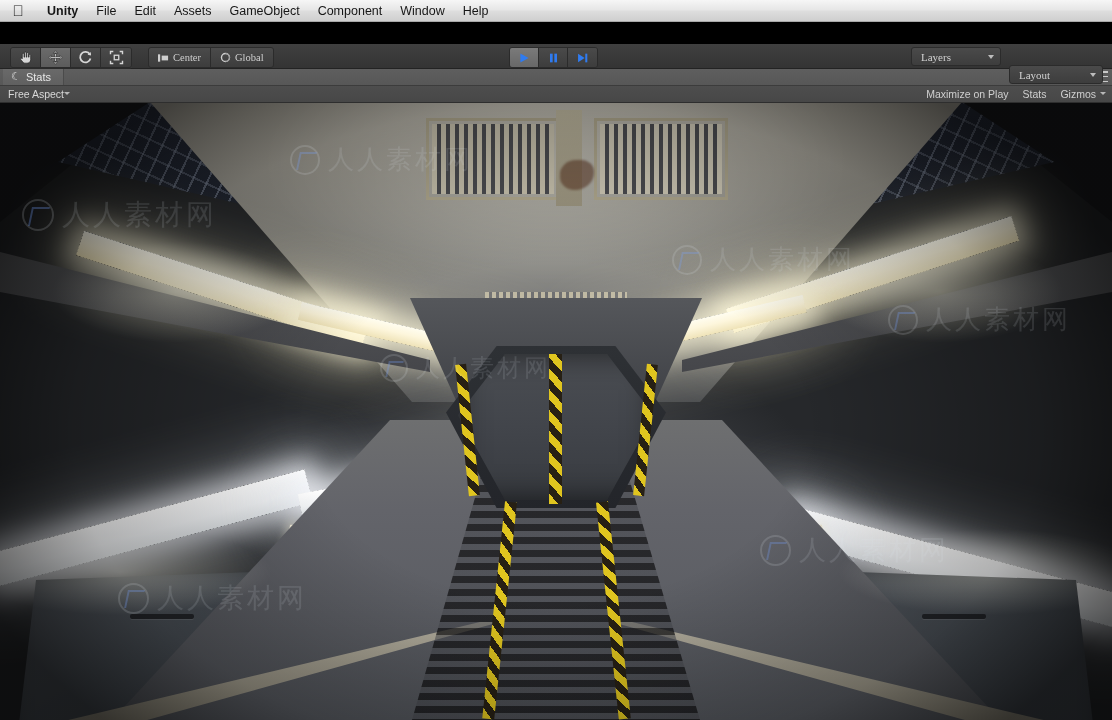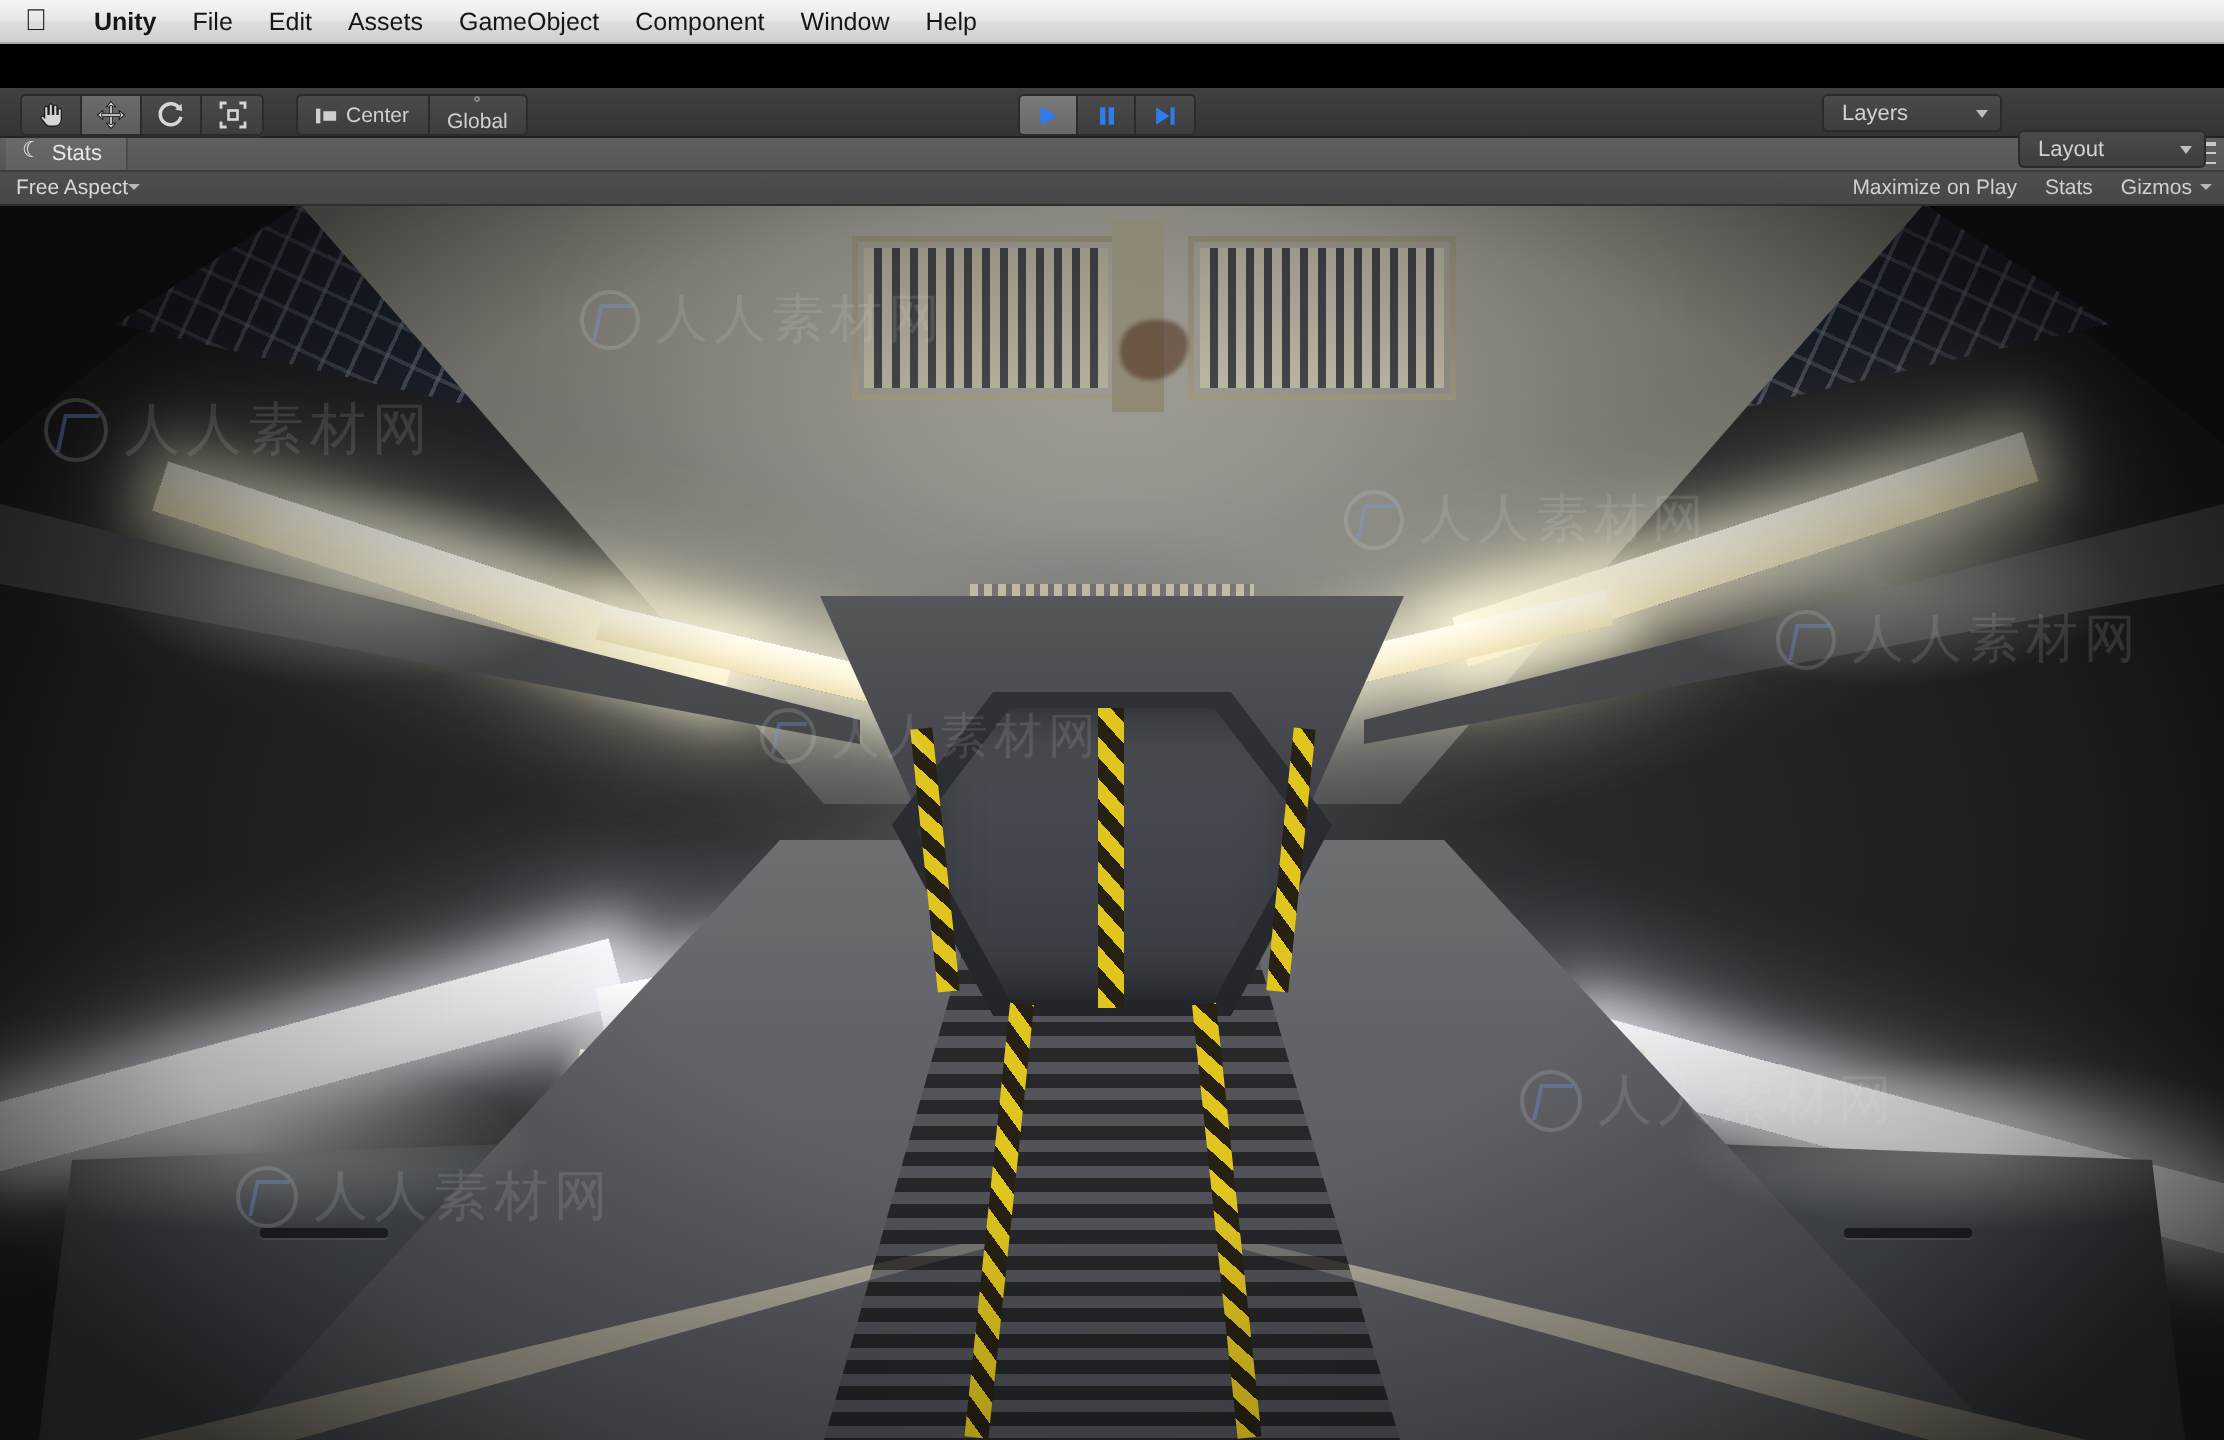--- a/index.html
+++ b/index.html
@@ -61,20 +61,21 @@
     letter-spacing: 5px; font-family: "DejaVu Sans", sans-serif;
     white-space: nowrap; pointer-events: none;
   }
 
   
   .unity-toolbar {
     position: absolute; left: 0; top: 44px; width: 1112px; height: 24px;
     background: linear-gradient(to bottom, #404040 0%, #3a3a3a 50%, #343434 100%);
     border-bottom: 1px solid #232323;
     z-index: 30;
+    font-family: Liberation Serif, serif;
   }
   .tool-group {
     position: absolute; top: 3px; height: 19px; display: flex;
     border: 1px solid #2b2b2b; border-radius: 3px; overflow: hidden;
     box-shadow: 0 1px 0 rgba(255,255,255,0.04);
   }
   .tool-btn {
     width: 30px; height: 19px; display: flex; align-items: center; justify-content: center;
     background: linear-gradient(to bottom, #4a4a4a, #3d3d3d);
     border-right: 1px solid #2b2b2b; box-sizing: border-box; cursor: default;
@@ -87,21 +88,21 @@
     position: absolute; top: 3px; left: 148px; height: 19px;
     display: flex; align-items: center;
     border: 1px solid #2b2b2b; border-radius: 3px; overflow: hidden;
     background: linear-gradient(to bottom, #4a4a4a, #3d3d3d);
   }
   .pivot-btn {
     height: 19px; display: flex; align-items: center; gap: 4px;
     padding: 0 9px; font-size: 10.5px; color: #cfcfcf; white-space: nowrap;
     box-sizing: border-box; cursor: default;
   }
-  .pivot-btn + .pivot-btn { border-left: 1px solid #2b2b2b; flex-direction: column; }
+  .pivot-btn + .pivot-btn { border-left: 1px solid #2b2b2b; }
 
   .play-group {
     position: absolute; top: 3px; left: 509px; height: 19px; display: flex;
     border: 1px solid #2b2b2b; border-radius: 3px; overflow: hidden;
   }
   .play-btn {
     width: 29px; height: 19px; display: flex; align-items: center; justify-content: center;
     background: linear-gradient(to bottom, #4a4a4a, #3d3d3d);
     border-right: 1px solid #2b2b2b; box-sizing: border-box; cursor: default;
   }

